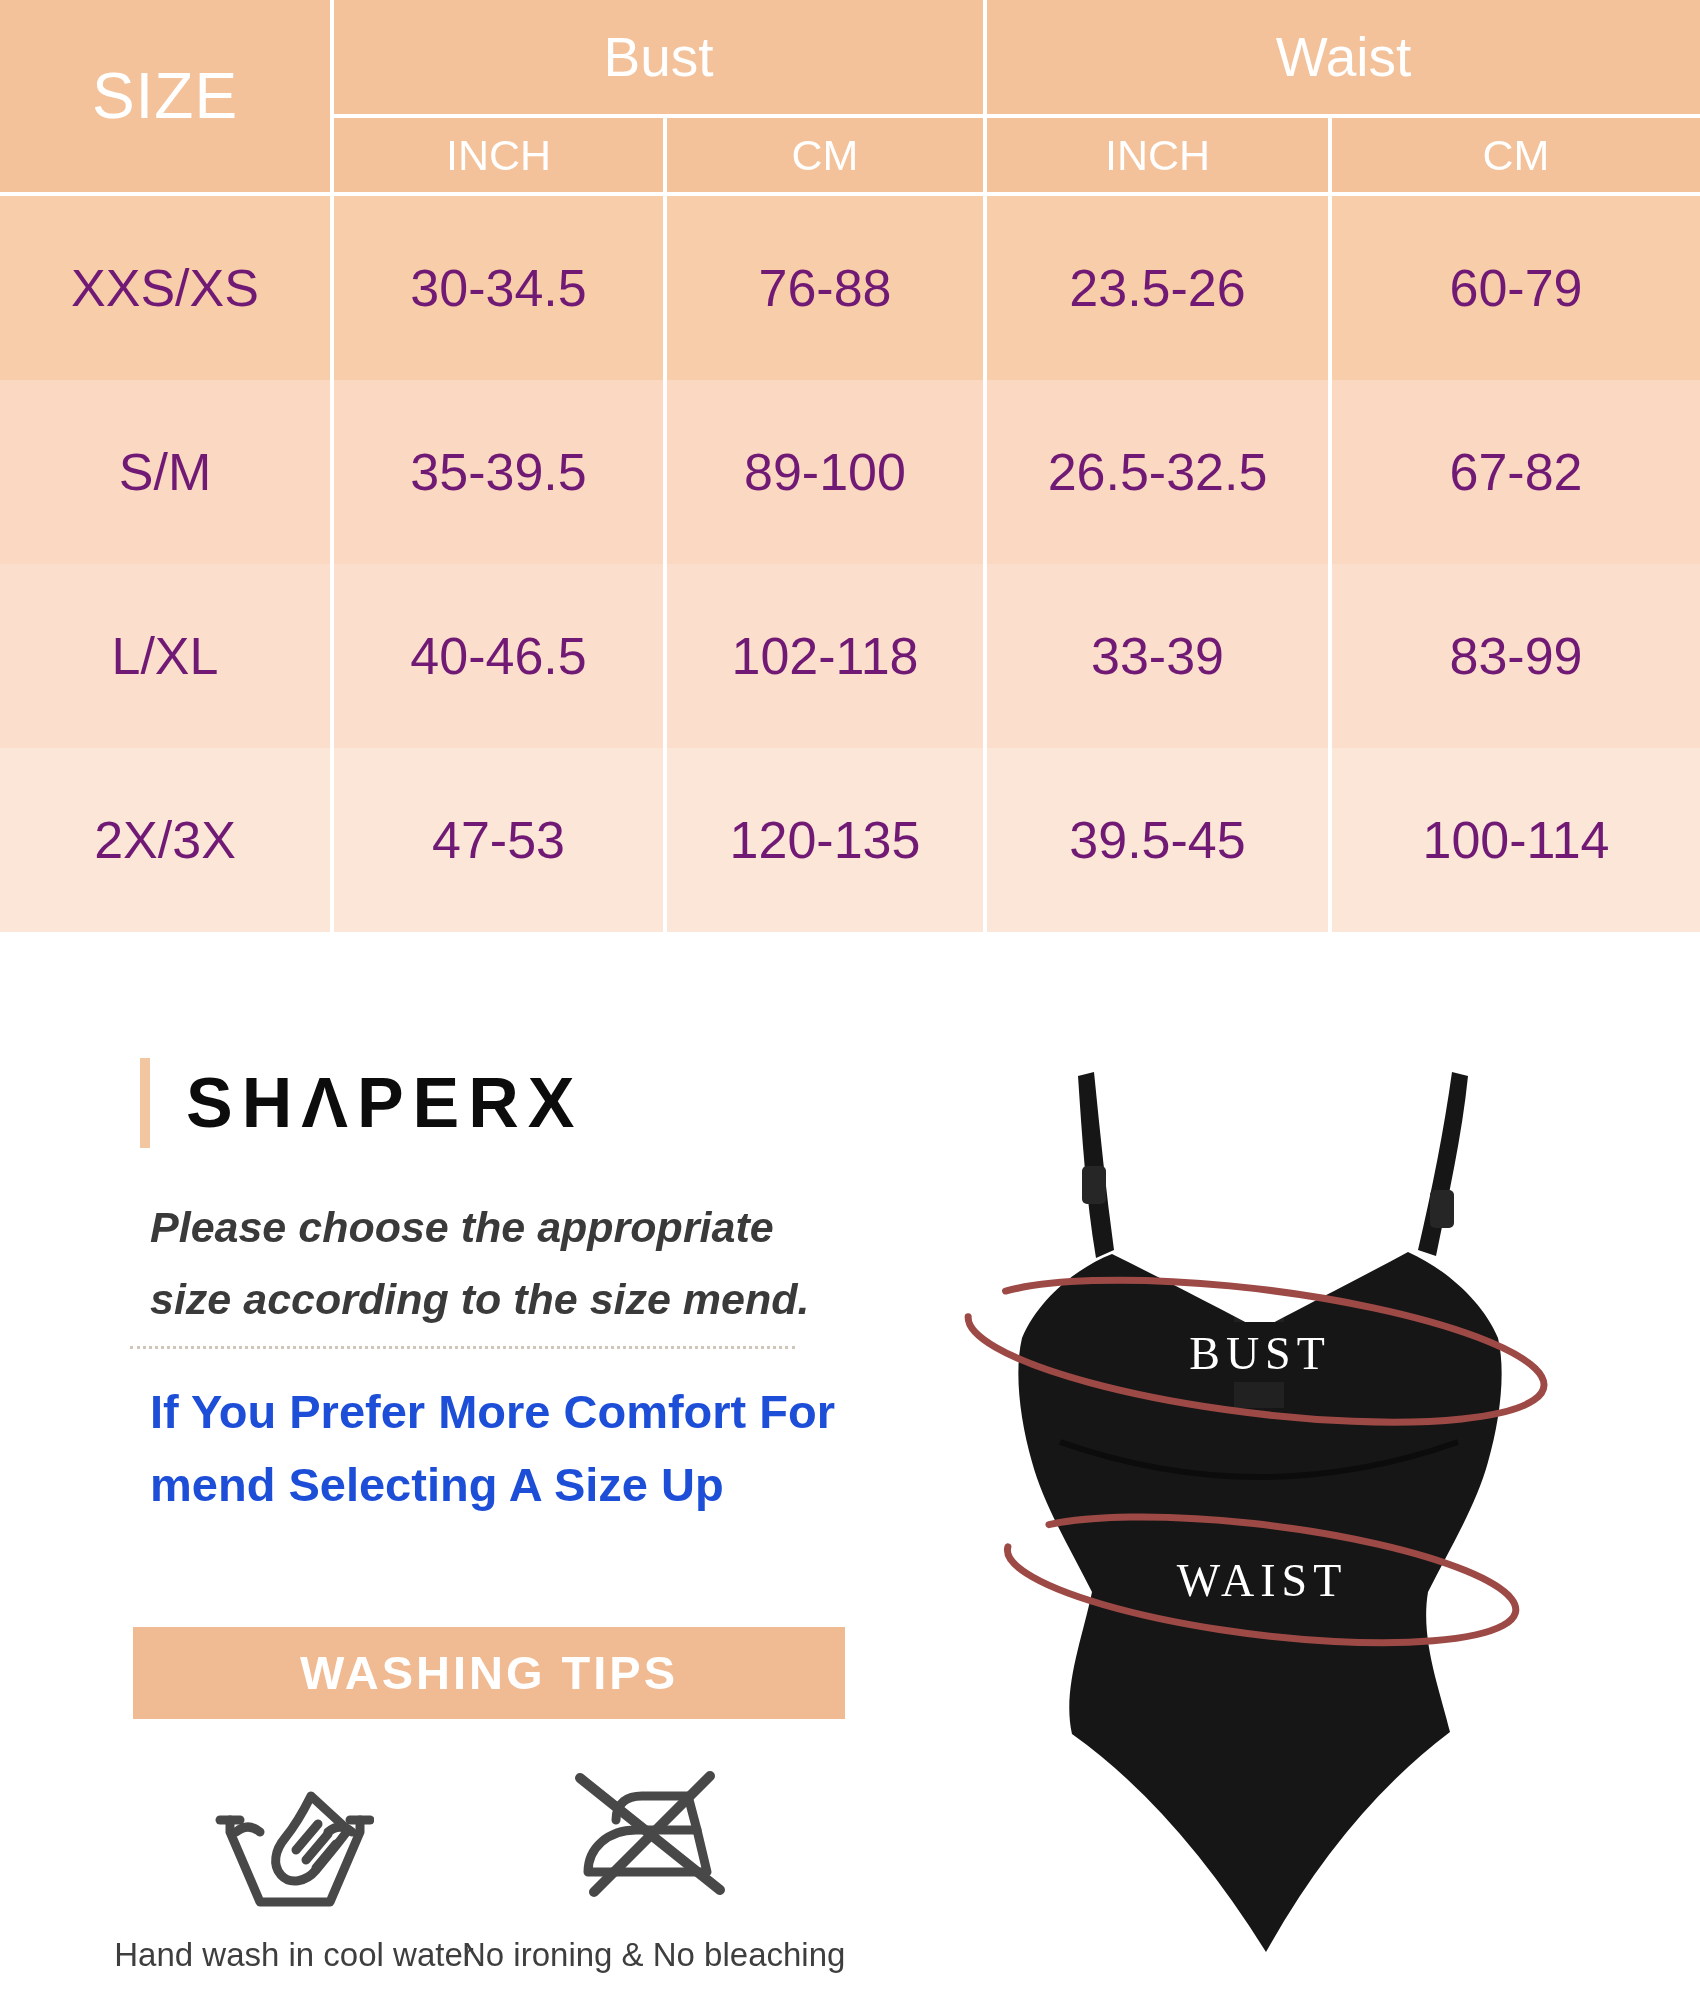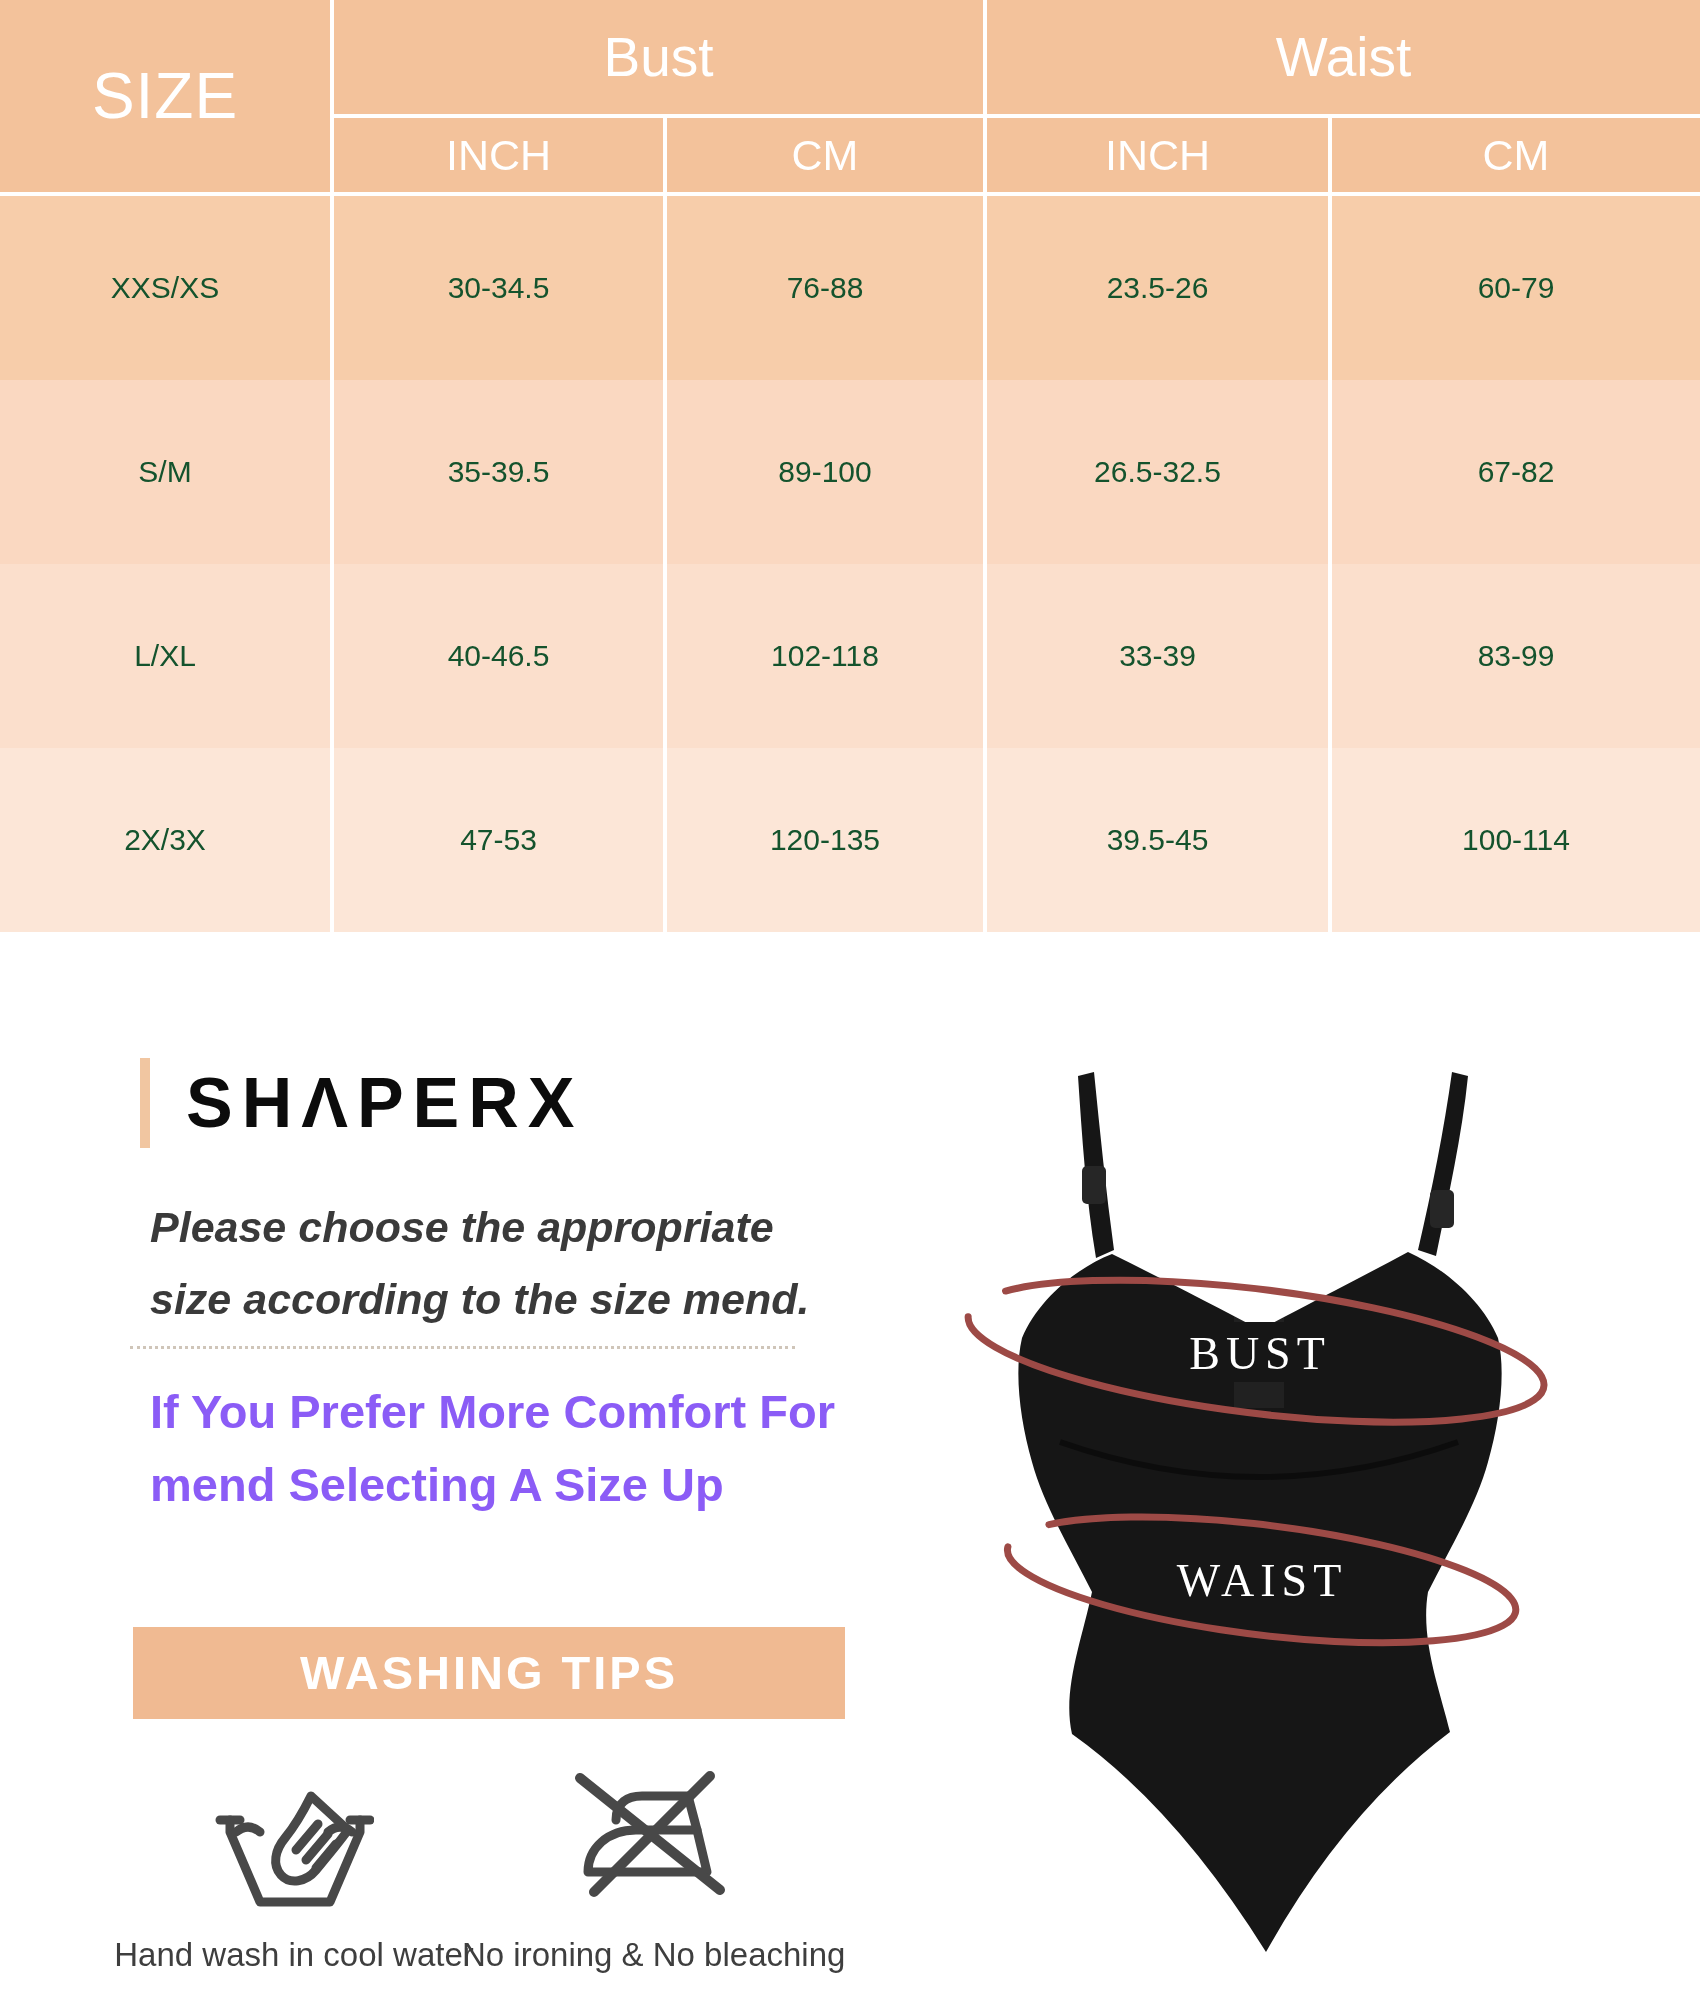--- a/index.html
+++ b/index.html
@@ -19,38 +19,38 @@
   .cell-line-r{border-right:4px solid #ffffff;}
   .cell-line-b{border-bottom:4px solid #ffffff;}
   .hd{background:#f3c29b;color:#ffffff;}
   .th-size{font-size:64px;letter-spacing:1px;}
   .th-group{font-size:55px;height:114px;}
   .th-unit{font-size:43px;height:74px;}
   tr.row-1 td{background:#f7cdaa;height:184px;}
   tr.row-2 td{background:#fad8c1;height:184px;}
   tr.row-3 td{background:#fbdfcc;height:184px;}
   tr.row-4 td{background:#fce6d7;height:184px;}
-  td.size-label, td.val{font-size:30px;color:#14532d;}
+  td.size-label, td.val{font-size:52px;color:#701a75;}
   
   .accent-bar{position:absolute;left:140px;top:1058px;width:10px;height:90px;background:#f1c6a1;}
   .brand-logo{
     position:absolute;left:186px;top:1068px;font-size:70px;line-height:70px;
     font-weight:700;letter-spacing:9px;color:#0c0c0c;white-space:nowrap;
   }
   .note-1{
     position:absolute;left:150px;top:1191px;font-size:43px;line-height:72px;
     font-weight:700;color:#3a3a3a;white-space:nowrap;font-style:italic;
   }
   .dash-divider{
     position:absolute;left:130px;top:1346px;width:665px;height:0;
     border-top:3px dotted #cfc5b9;
   }
   .note-2{
     position:absolute;left:150px;top:1375px;font-size:47px;line-height:73px;
-    font-weight:700;color:#8b5cf6;white-space:nowrap;
+    font-weight:700;color:#1d4ed8;white-space:nowrap;
   }
   .washing-banner{
     position:absolute;left:133px;top:1627px;width:712px;height:92px;
     background:#f0ba92;color:#ffffff;font-size:47px;font-weight:700;
     letter-spacing:3px;text-align:center;line-height:92px;white-space:nowrap;
   }
   .icon-handwash{position:absolute;left:214px;top:1768px;}
   .icon-noiron{position:absolute;left:570px;top:1766px;}
   .tip-caption{
     position:absolute;top:1936px;width:380px;text-align:center;

